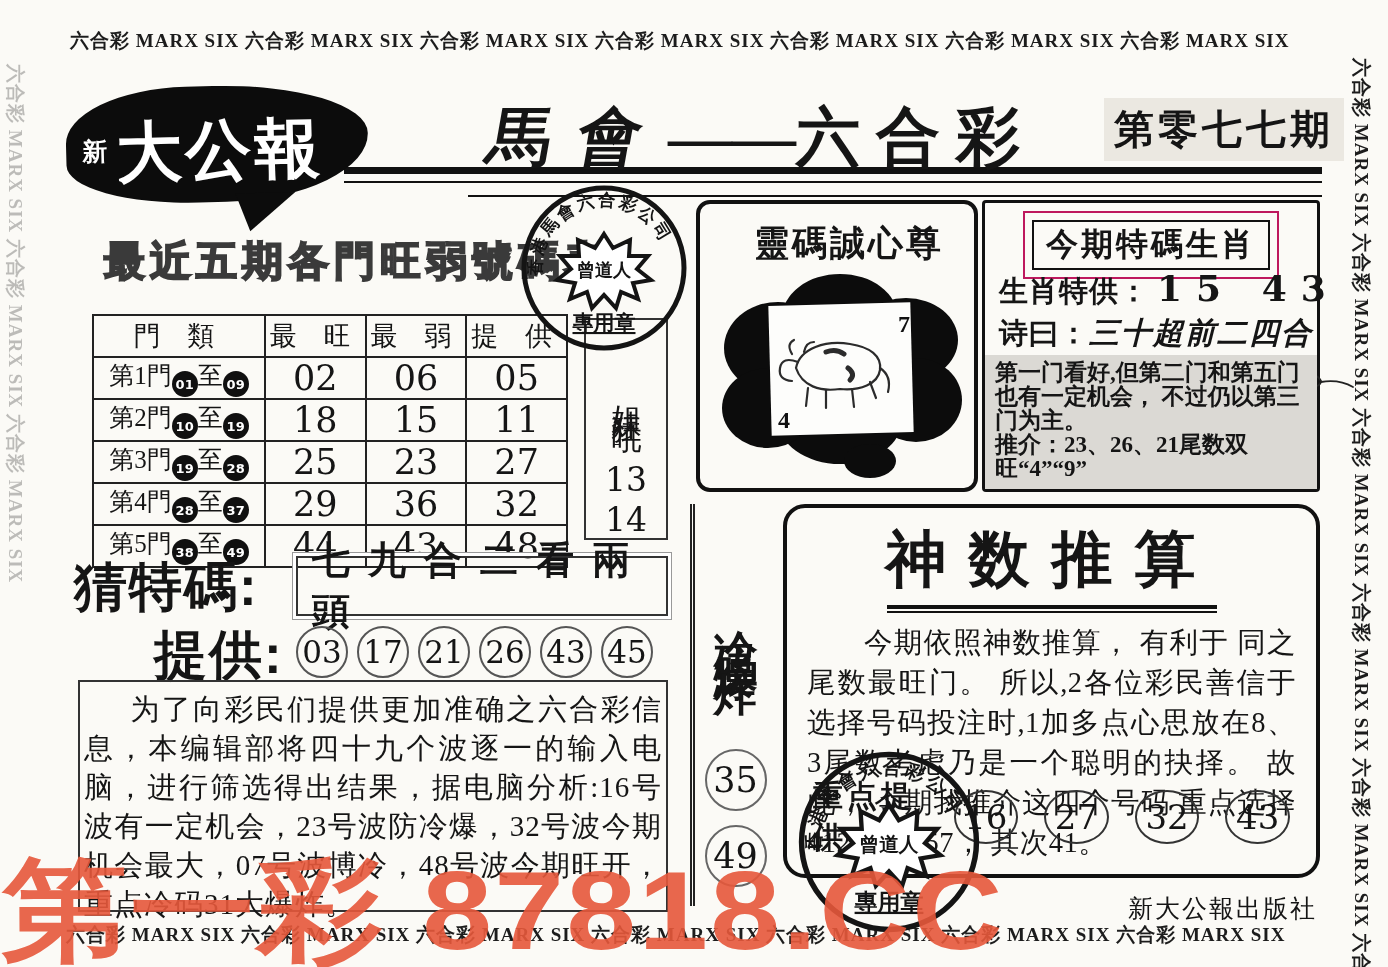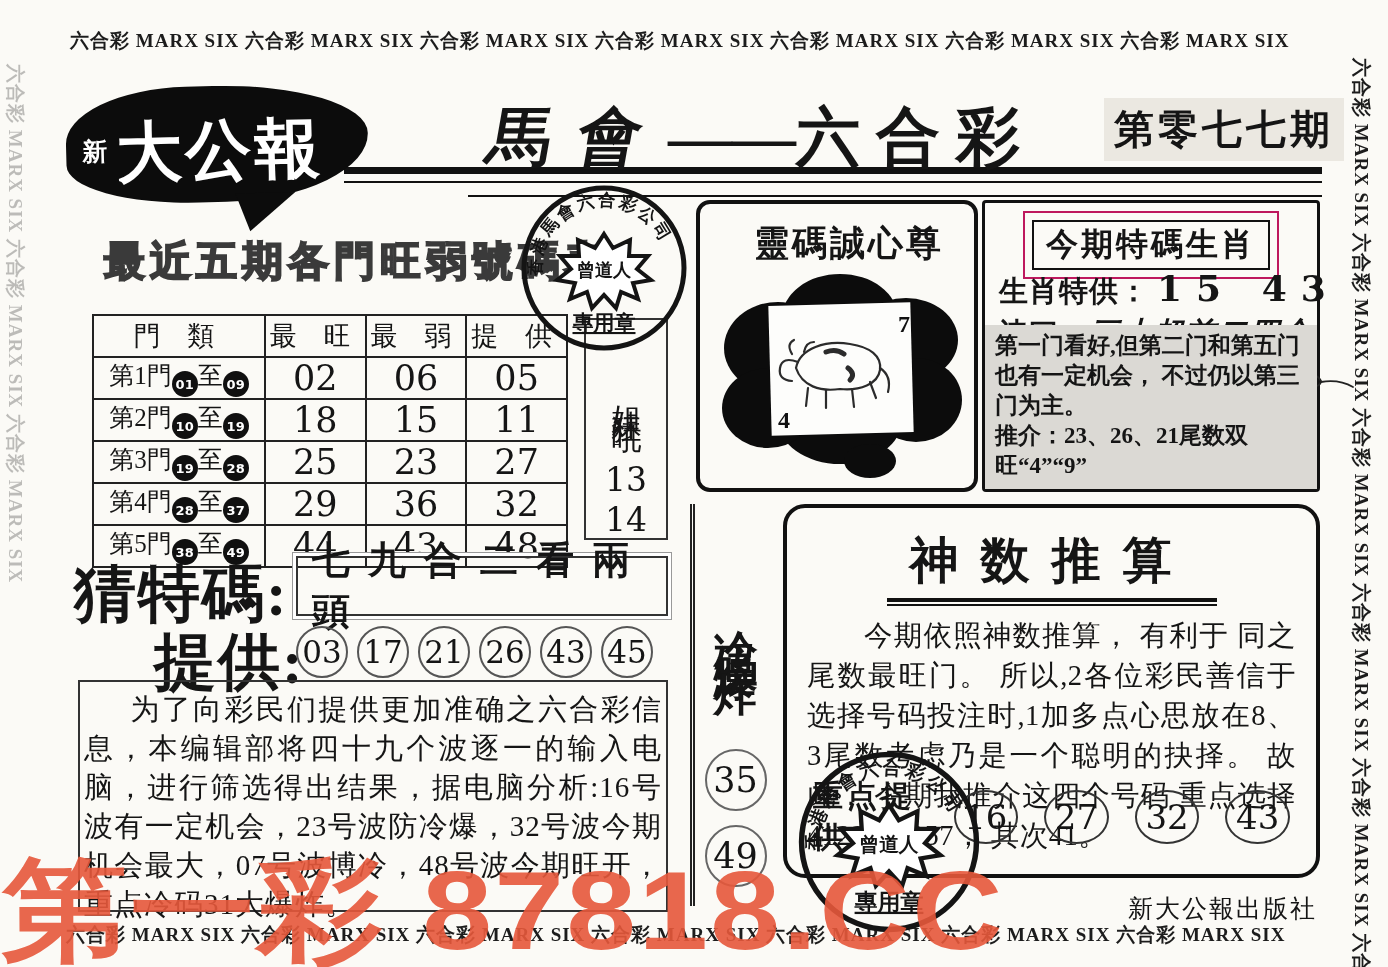--- a/index.html
+++ b/index.html
@@ -58,21 +58,21 @@
     align-items:center; justify-content:center; vertical-align:-5px;
     font-family:"DejaVu Sans",sans-serif;
   }
 
   
   .sisters { left:584px; top:318px; width:84px; height:222px; border:2px solid #333; text-align:center; }
   .sisters .v { writing-mode:vertical-rl; font-size:30px; letter-spacing:6px; margin:10px auto 2px; height:128px; }
   .sisters .n { font-size:33px; font-family:"DejaVu Serif",serif; line-height:40px; }
 
   
-  .biglabel { font-weight:900; font-size:62px; letter-spacing:2px; font-family:Liberation Serif, serif; }
+  .biglabel { font-weight:900; font-size:53px; letter-spacing:2px; font-family:Liberation Sans, sans-serif; }
   .guessbox { left:296px; top:556px; width:372px; height:60px; border:2px solid #333; box-shadow:0 0 0 3px #fff,0 0 0 4px #999;
               display:flex; align-items:center; justify-content:center; font-size:38px; letter-spacing:18px; font-weight:bold; padding-left:14px; }
   .ocirc {
     display:inline-flex; width:52px; height:52px; border-radius:50%; border:2px solid #555;
     align-items:center; justify-content:center; font-size:31px; font-family:"DejaVu Serif",serif; margin-right:9px;
   }
 
   
   .parabox { left:78px; top:680px; width:590px; height:232px; border:2px solid #333; padding:8px 4px;
              font-size:29px; line-height:39px; text-align:justify; text-indent:1.6em; letter-spacing:1px; }
@@ -89,25 +89,25 @@
 
   
   .zodiac { left:982px; top:200px; width:338px; height:292px; border:3px solid #111; border-radius:4px; }
   .zbox-outer { position:absolute; left:50%; transform:translateX(-50%); top:8px; border:2px solid #be185d; padding:7px; }
   .zbox-inner { border:2px solid #111; padding:1px 12px; font-size:32px; font-weight:900; letter-spacing:3px; white-space:nowrap; }
   .zline { position:absolute; left:14px; white-space:nowrap; }
   .zlab { font-size:29px; font-weight:bold; letter-spacing:1px; }
   .znum { font-size:36px; font-family:"DejaVu Serif",serif; font-weight:bold; letter-spacing:14px; margin-left:8px; }
   .zpoem { font-size:30px; font-style:italic; font-weight:bold; letter-spacing:2px; }
   .znote { position:absolute; left:0; bottom:0; width:100%; background:#dbd9d4; padding:6px 10px 8px;
-           font-size:23px; font-weight:bold; line-height:30px; }
+           font-size:23px; font-weight:bold; line-height:24px; }
 
   
   .calc { left:783px; top:504px; width:537px; height:374px; border:4px solid #111; border-radius:22px; }
-  .calc .tt { text-align:center; font-size:49px; font-weight:900; letter-spacing:22px; margin-top:20px; }
+  .calc .tt { text-align:center; font-size:61px; font-weight:900; letter-spacing:22px; margin-top:11px; }
   .calc .ul { width:330px; height:8px; border-top:4px solid #111; border-bottom:2px solid #111; margin:4px auto 10px; }
   .calc .body { padding:0 20px; font-size:28.5px; line-height:40px; text-align:justify; text-indent:2em; letter-spacing:.5px; }
   .calc .prov { position:absolute; left:26px; bottom:16px; display:flex; align-items:center; }
   .calc .prov .lab { font-size:30px; font-weight:bold; letter-spacing:4px; margin-right:26px; }
   .ecirc { display:inline-flex; width:76px; height:54px; border:2.5px solid #333; border-radius:50%;
            align-items:center; justify-content:center; font-size:34px; font-family:"DejaVu Serif",serif; margin-right:26px; }
 
   .publisher { left:1128px; top:892px; font-size:25px; letter-spacing:2px; }
 
   .watermark {

